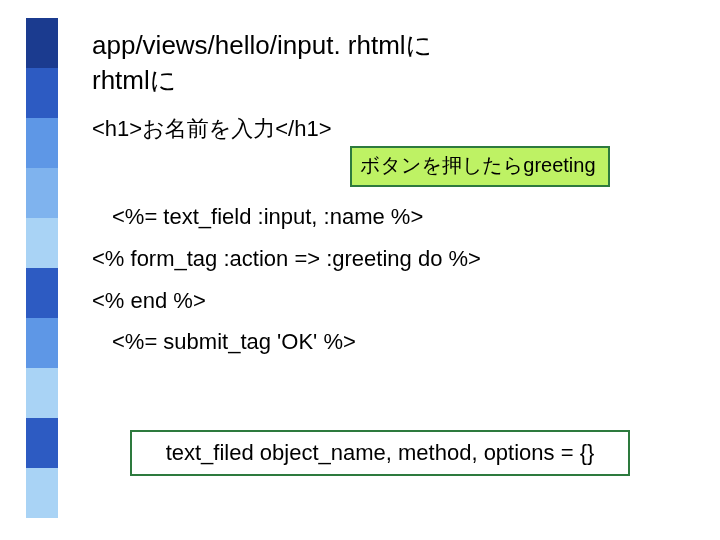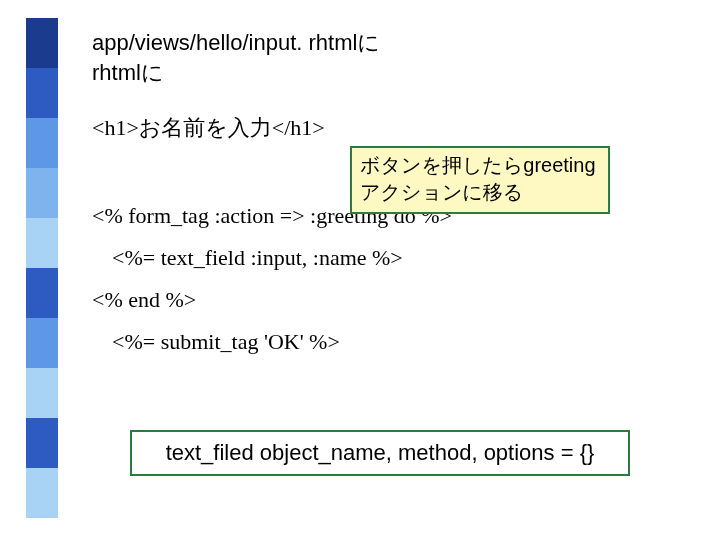--- a/index.html
+++ b/index.html
@@ -39,48 +39,48 @@
   .seg.i { background:#2d5bc2; }
   .seg.j { background:#a9d3f5; }
 
   .content {
     position: absolute;
     left: 92px;
     top: 28px;
     width: 600px;
   }
   .title {
-    font-size: 22px;
+    font-size: 26px;
     line-height: 1.35;
     color: #000;
-    margin-bottom: 20px;
+    margin-bottom: 10px;
     font-weight: 500;
   }
   .title .line1,
   .title .line2 { display: block; white-space: nowrap; }
 
   .body {
     font-size: 22px;
     line-height: 1.9;
     color: #000;
   }
   .code-line {
     white-space: pre;
-    font-family: Liberation Serif, serif;
+    font-family: Liberation Sans, sans-serif;
   }
   .indent1 { padding-left: 20px; }
   .h1line { margin-bottom: 4px; }
 
   .callout1 {
     position: absolute;
     left: 350px;
     top: 146px;
     width: 260px;
     border: 2px solid #2d7a3e;
-    background: #fef9c3;
+    background: #bef264;
     box-sizing: border-box;
     padding: 4px 8px 6px 8px;
     font-size: 20px;
     line-height: 1.35;
     color: #000;
   }
 
   .callout2 {
     position: absolute;
     left: 130px;
@@ -117,29 +117,28 @@
 
   <div class="content">
     <div class="title">
       <span class="line1">app/views/hello/input. rhtmlに</span>
       <span class="line2">rhtmlに</span>
     </div>
 
     <div class="body">
       <div class="code-line h1line">&lt;h1&gt;お名前を入力&lt;/h1&gt;</div>
       <div style="height:42px"></div>
+      <div class="code-line indent1">&lt;%= text_field :input, :name %&gt;</div>
       <div class="code-line">&lt;% form_tag :action =&gt; :greeting do %&gt;</div>
-      <div class="code-line indent1">&lt;%= text_field :input, :name %&gt;</div>
       <div class="code-line">&lt;% end %&gt;</div>
       <div class="code-line indent1">&lt;%= submit_tag 'OK' %&gt;</div>
     </div>
   </div>
 
   <div class="callout1">
     <div>ボタンを押したらgreeting</div>
-    <div>アクションに移る</div>
   </div>
 
   <div class="callout2">
     <span>text_filed object_name, method, options = {}</span>
   </div>
 
 </div>
 
 </body></html>

